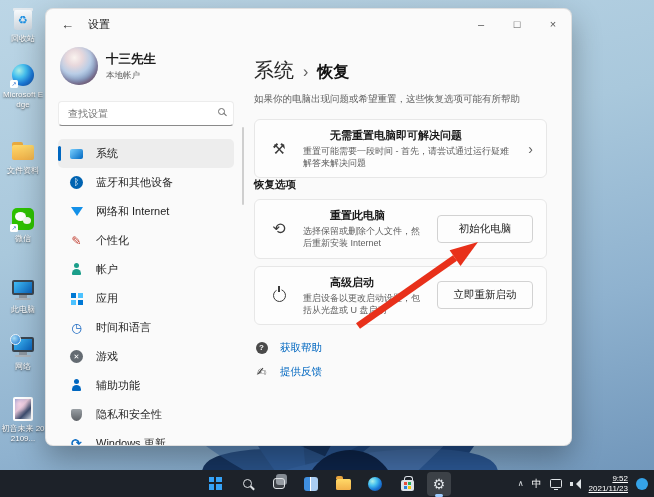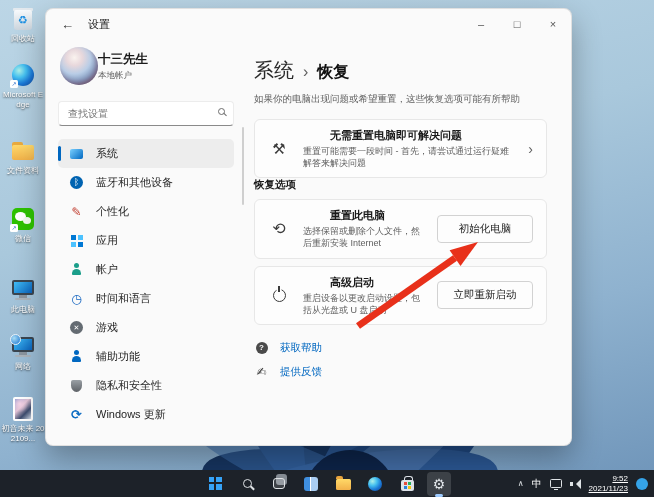--- a/index.html
+++ b/index.html
@@ -53,21 +53,21 @@
     background:#fafafa; border-radius:8px; border:1px solid rgba(0,0,0,.10);
     box-shadow:0 12px 30px rgba(0,0,0,.30); overflow:hidden; }
   .titlebar { position:relative; height:30px; display:flex; align-items:center; gap:14px; padding-left:15px; }
   .back { font-size:13px; color:#333; cursor:pointer; }
   .wtitle { font-size:11px; color:#1a1a1a; }
   .controls { position:absolute; right:0; top:0; display:flex; }
   .ctrl { width:36px; height:30px; display:flex; align-items:center; justify-content:center;
     font-size:11px; color:#555; }
   
   .sidebar { position:absolute; left:0; top:30px; width:200px; bottom:0; padding:0 12px; }
-  .acct { display:flex; align-items:center; gap:0; margin:8px 2px 0; }
+  .acct { display:flex; align-items:center; gap:8px; margin:8px 2px 0; }
   .avatar { width:38px; height:38px; border-radius:50%;
     background:radial-gradient(circle at 38% 28%,#faf3ef 0%,#e8d8dc 22%,#b9cde6 45%,#7e97bd 68%,#4a3d4a 100%);
     box-shadow:inset -2px -3px 4px rgba(120,40,60,.35); }
   .acct-name { font-size:12.5px; font-weight:bold; color:#1a1a1a; }
   .acct-type { font-size:8.5px; color:#606060; margin-top:2px; }
   .searchbox { position:relative; margin-top:16px;text-decoration:underline; }
   .searchbox input { width:100%; height:25px; background:#fff; border:1px solid #ececec;
     border-bottom:1px solid #8a8a8a; border-radius:4px; padding:0 24px 0 9px; font-size:10px; color:#333;
     font-family:inherit; outline:none; }
   .searchbox input::placeholder { color:#767676; }
@@ -285,35 +285,41 @@
         <span>系统</span>
       </div>
       <div class="nav-item">
         <span class="nicon">
             <span class="bt-icon">ᛒ</span>
           </span>
         <span>蓝牙和其他设备</span>
       </div>
       <div class="nav-item">
         <span class="nicon">
+            <span class="wifi-icon"></span>
+          </span>
+        <span>网络和 Internet</span>
+      </div>
+      <div class="nav-item">
+        <span class="nicon">
             <span class="brush-icon">✎</span>
           </span>
         <span>个性化</span>
       </div>
       <div class="nav-item">
         <span class="nicon">
+            <span class="person-icon" style="--pc:#1b9e8a"></span>
+          </span>
+        <span>帐户</span>
+      </div>
+      <div class="nav-item">
+        <span class="nicon">
             <span class="apps-icon"></span>
           </span>
         <span>应用</span>
-      </div>
-      <div class="nav-item">
-        <span class="nicon">
-            <span class="person-icon" style="--pc:#1b9e8a"></span>
-          </span>
-        <span>帐户</span>
       </div>
       <div class="nav-item">
         <span class="nicon">
             <span class="clock-icon">◷</span>
           </span>
         <span>时间和语言</span>
       </div>
       <div class="nav-item">
         <span class="nicon">
             <span class="game-icon">✕</span>

